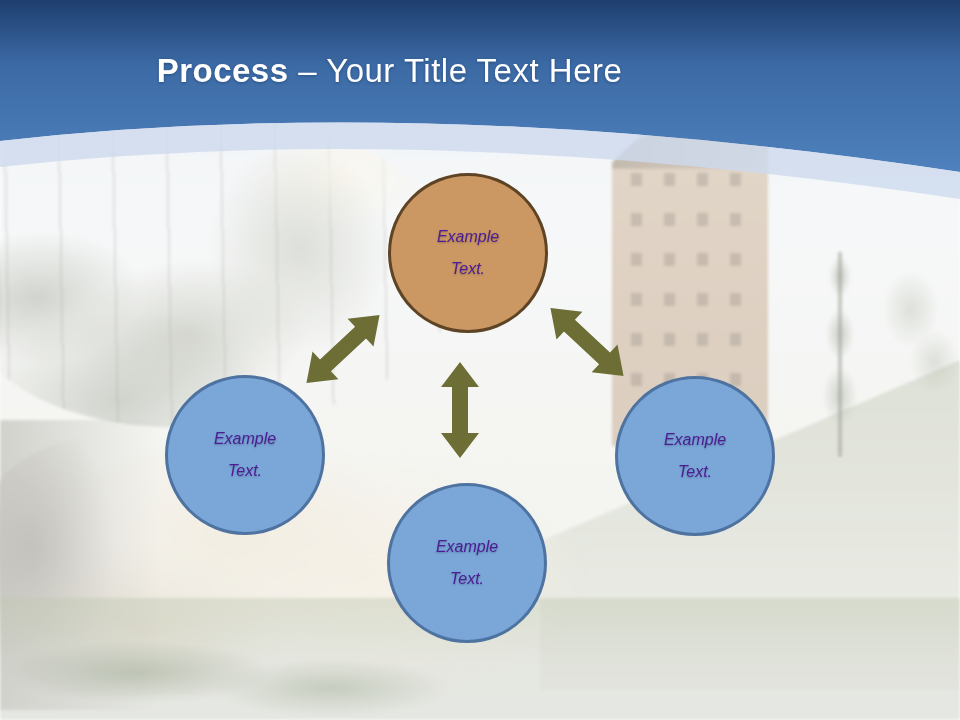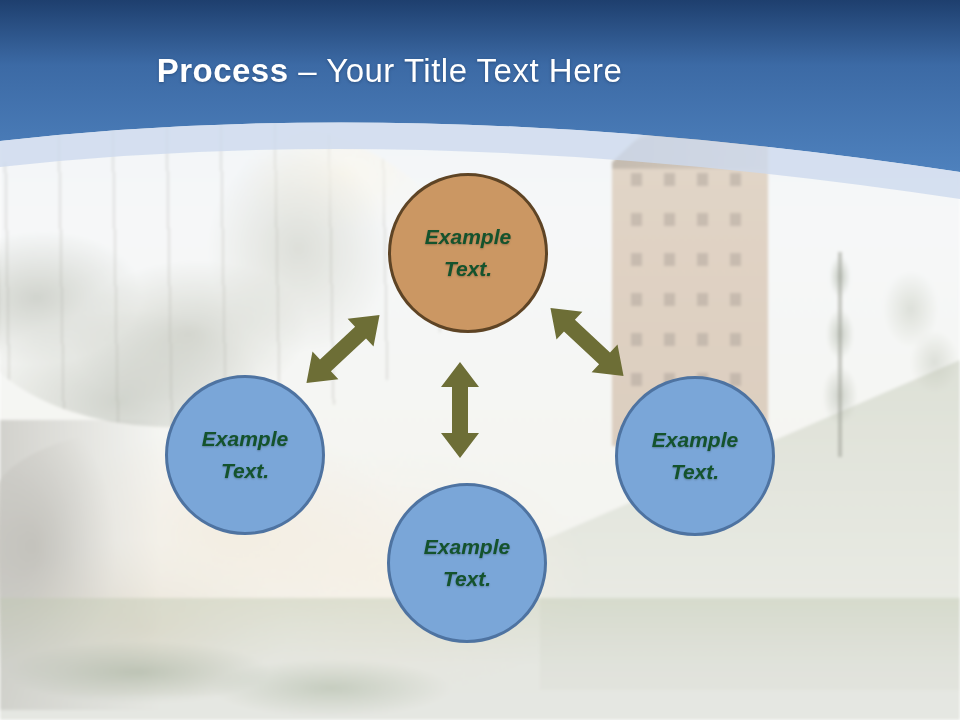--- a/index.html
+++ b/index.html
@@ -59,21 +59,21 @@
 
   
   .header-band{position:absolute;left:0;top:0;width:960px;height:210px;z-index:2;}
   .slide-title{position:absolute;left:0;top:52px;width:779px;text-align:center;z-index:3;
     color:#fff;font-size:33px;letter-spacing:.5px;text-shadow:0 1px 3px rgba(10,30,60,.35);}
   .slide-title .t-bold{font-weight:bold;}
 
   
   .node{position:absolute;width:160px;height:160px;border-radius:50%;box-sizing:border-box;
     display:flex;align-items:center;justify-content:center;text-align:center;z-index:5;
-    font-weight:bold;font-style:italic;font-size:21px;line-height:32px;color:#14532d;
+    font-weight:normal;font-style:italic;font-size:16px;line-height:32px;color:#4c1d95;
     white-space:pre-line;text-shadow:0 1px 2px rgba(0,0,0,.25);}
   .node-top{left:388px;top:173px;background:#cb9763;border:3px solid #5e4425;}
   .node-blue{background:#7aa6d8;border:3px solid #4e73a1;}
   .node-left{left:165px;top:375px;}
   .node-bottom{left:387px;top:483px;}
   .node-right{left:615px;top:376px;}
 
   .arrow{position:absolute;z-index:4;}
   .arrow svg{display:block;width:100%;height:100%;}
   .arrow-left{left:293px;top:327px;width:100px;height:44px;transform:rotate(-43deg);}

